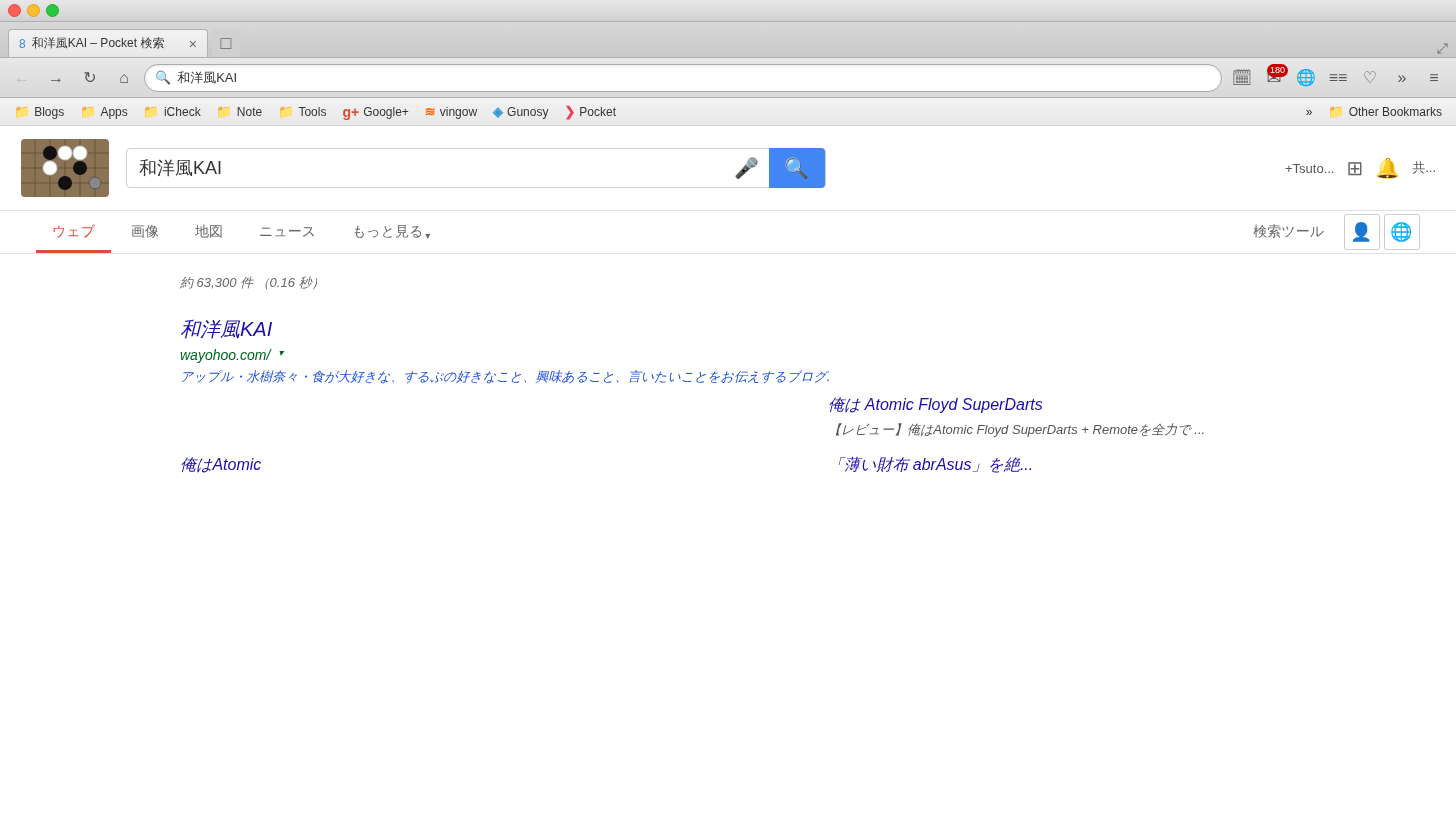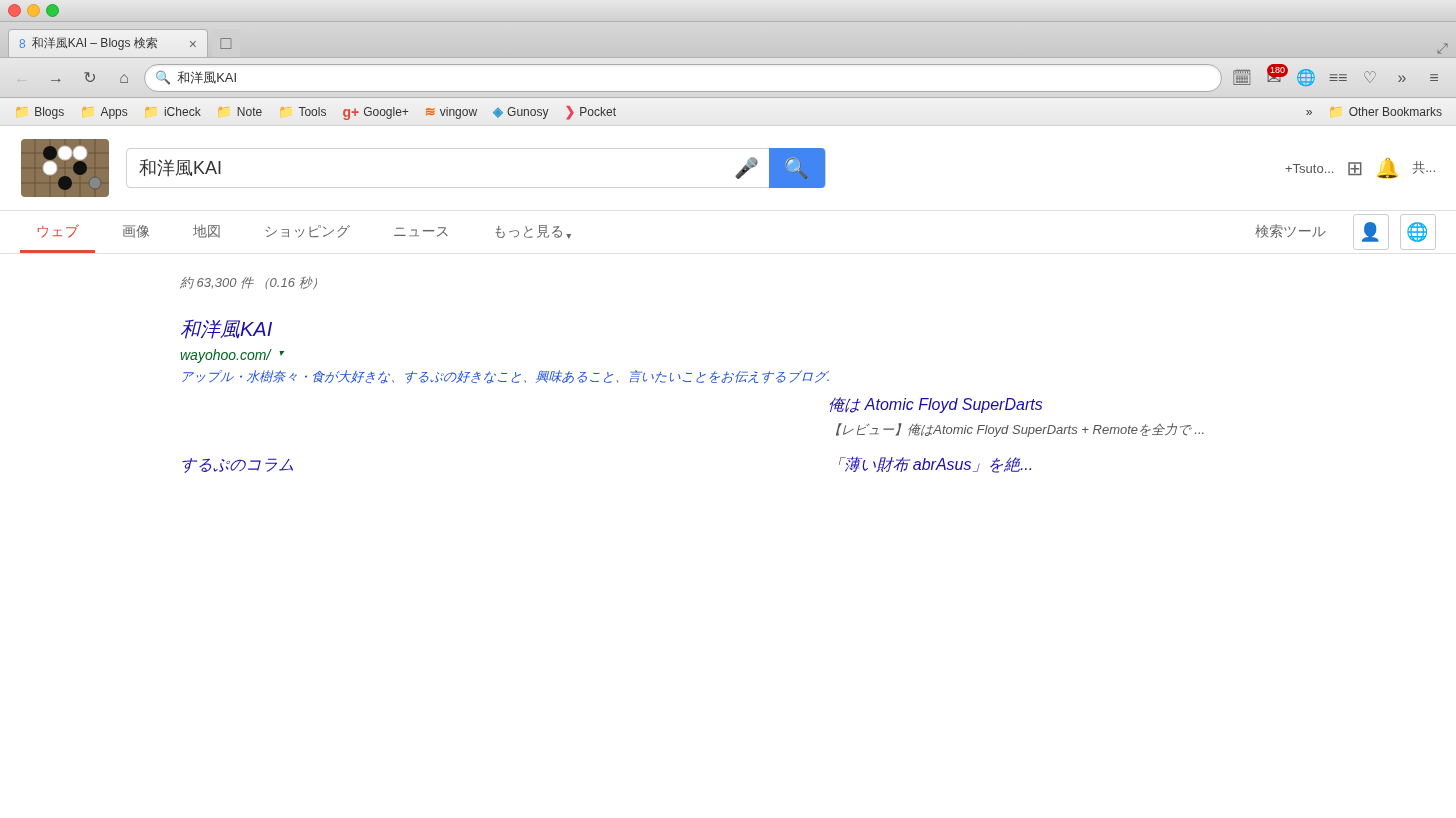--- a/index.html
+++ b/index.html
@@ -213,23 +213,23 @@
     }
     .user-name { font-size: 13px; color: #555; }
     .header-grid-icon { font-size: 20px; color: #666; cursor: pointer; }
     .header-bell-icon { font-size: 20px; color: #666; cursor: pointer; }
     .header-share-text { font-size: 13px; color: #555; }
 
     
     .search-nav {
       display: flex;
       align-items: center;
-      padding: 0 20px;
+      padding: 0 36px;
       border-bottom: 1px solid #e0e0e0;
-      gap: 11px;
+      gap: 4px;
       position: relative;
     }
     .search-nav-item {
       padding: 12px 16px;
       font-size: 14px;
       color: #666;
       cursor: pointer;
       position: relative;
     }
     .search-nav-item.active {
@@ -307,21 +307,21 @@
   <div class="traffic-lights">
     <div class="traffic-light tl-red"></div>
     <div class="traffic-light tl-yellow"></div>
     <div class="traffic-light tl-green"></div>
   </div>
 </div>
 
 <div class="tab-bar">
   <div class="tab">
     <span class="tab-icon">8</span>
-    <span>和洋風KAI – Blogs 検索</span>
+    <span>和洋風KAI – Pocket 検索</span>
     <span class="tab-close">×</span>
   </div>
   <div class="new-tab-btn">
     <span>□</span>
   </div>
   <div class="tab-spacer"></div>
   <div class="tab-resize">⤢</div>
 </div>
 
 <div class="toolbar">
@@ -453,23 +453,20 @@
     <div class="search-nav-item active">
       <span>ウェブ</span>
     </div>
     <div class="search-nav-item">
       <span>画像</span>
     </div>
     <div class="search-nav-item">
       <span>地図</span>
     </div>
     <div class="search-nav-item">
-      <span>ショッピング</span>
-    </div>
-    <div class="search-nav-item">
       <span>ニュース</span>
     </div>
     <div class="search-nav-item search-nav-more">
       <span>もっと見る</span>
       <span class="search-nav-dropdown">▾</span>
     </div>
     <div class="search-nav-spacer"></div>
     <div class="search-nav-tools">
       <span>検索ツール</span>
     </div>
@@ -496,21 +493,21 @@
         <div class="sub-result">
         </div>
         <div class="sub-result">
           <div class="sub-result-title">俺は Atomic Floyd SuperDarts</div>
           <div class="sub-result-desc">【レビュー】俺はAtomic Floyd SuperDarts + Remoteを全力で ...</div>
         </div>
       </div>
 
       <div class="sub-results" style="margin-top:16px;">
         <div class="sub-result">
-          <div class="sub-result-title">するぷのコラム</div>
+          <div class="sub-result-title">俺はAtomic</div>
         </div>
         <div class="sub-result">
           <div class="sub-result-title">「薄い財布 abrAsus」を絶...</div>
         </div>
       </div>
     </div>
   </div>
 
 </div>
 

